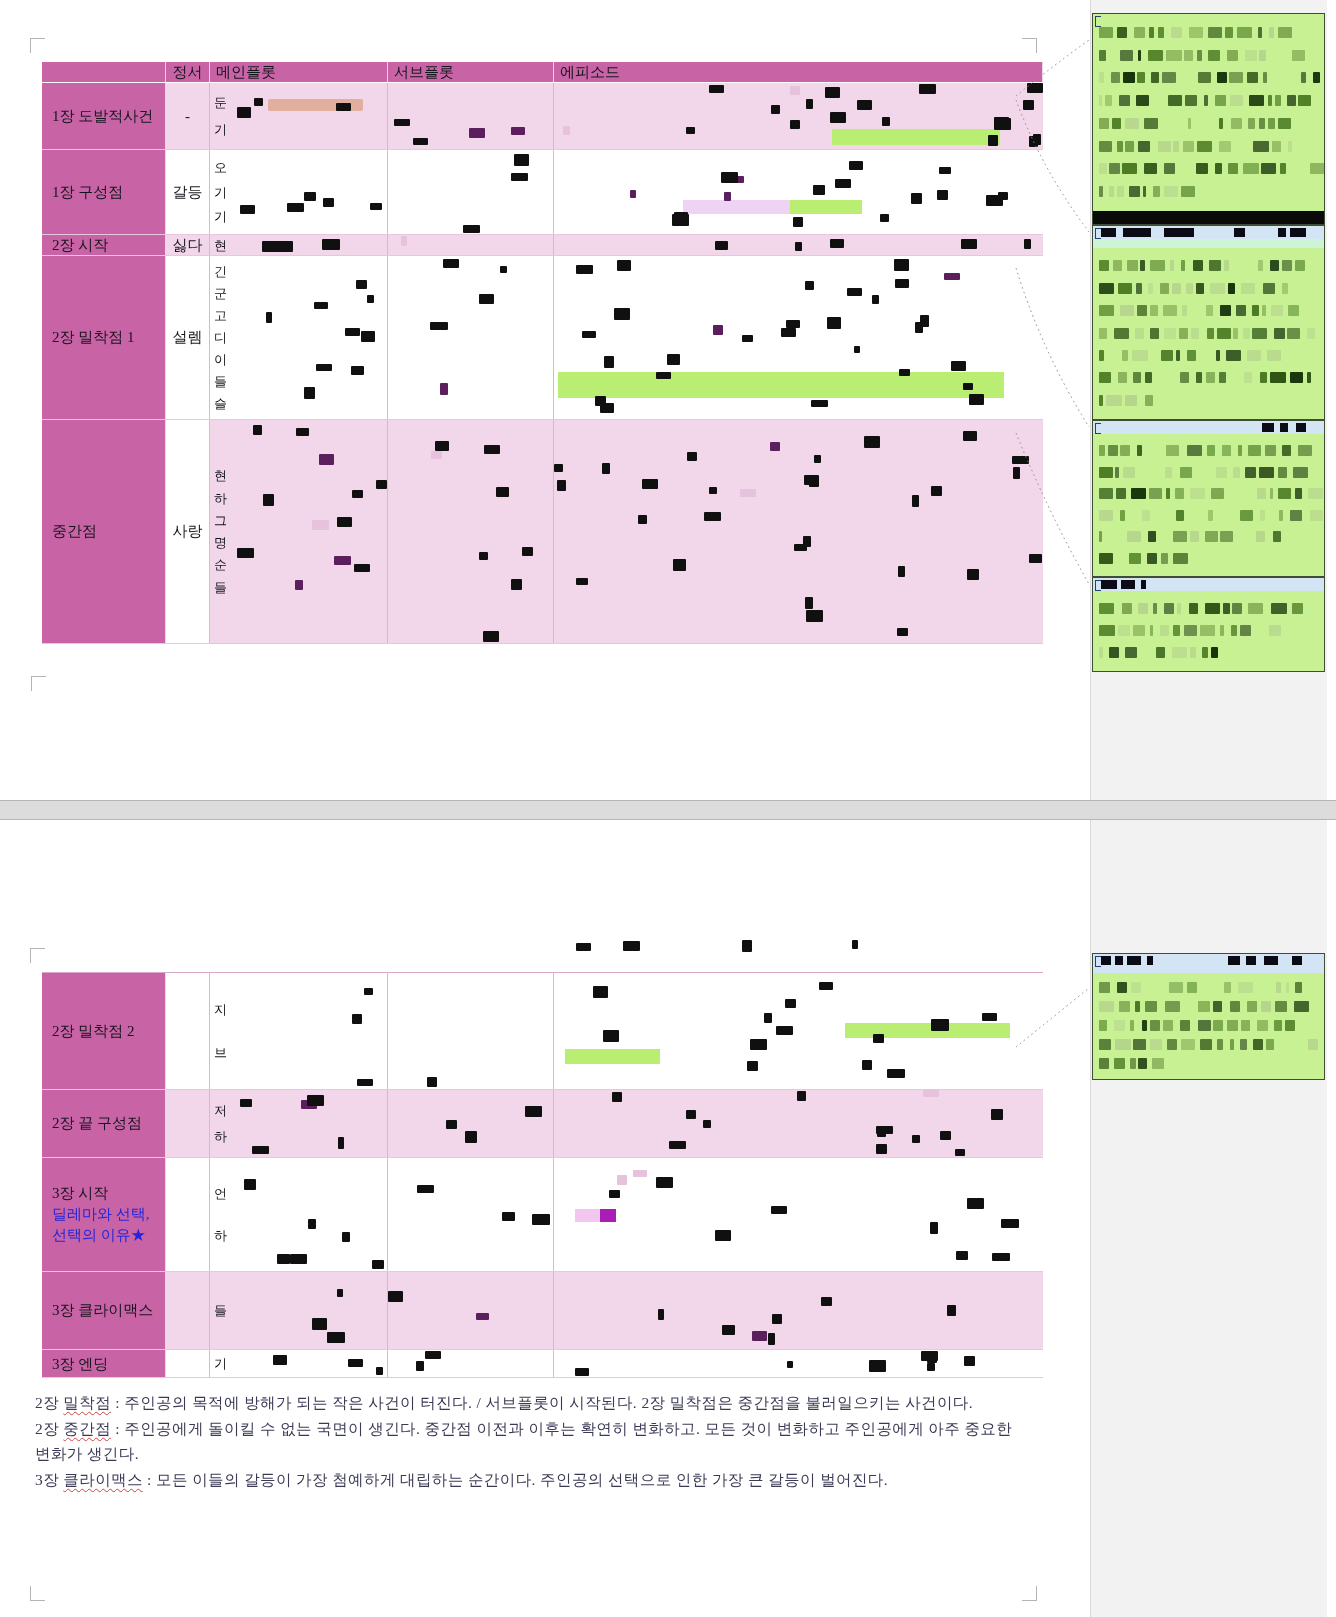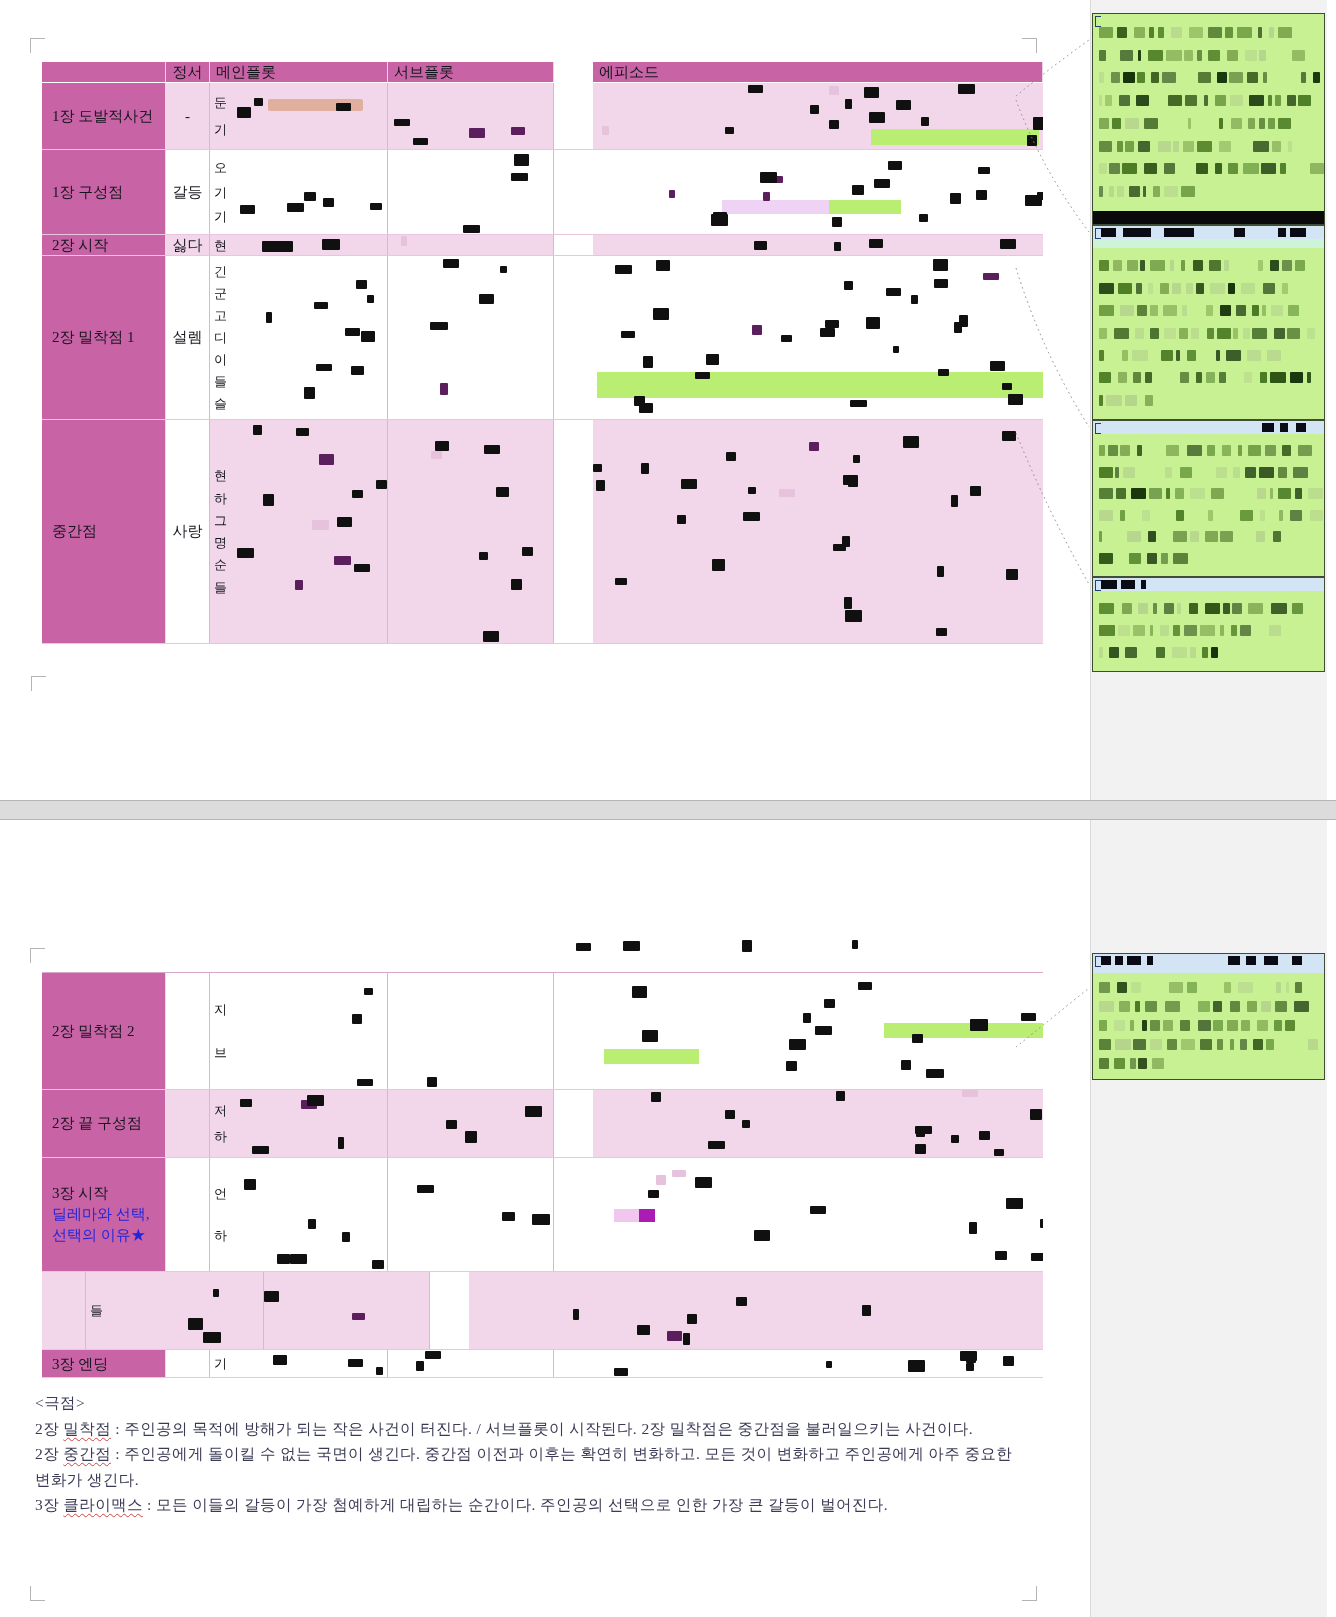--- a/index.html
+++ b/index.html
@@ -23,21 +23,21 @@
   .t2{top:972px;border-top:1px solid #dba8cd;}
   .trow{display:flex;border-bottom:1px solid #e8c6dd;position:relative;}
   .cell{position:relative;overflow:hidden;box-sizing:border-box;}
   .c-label{width:124px;background:#c863a6;font-size:15px;line-height:21px;
            padding-left:10px;display:flex;flex-direction:column;justify-content:center;
            border-right:1px solid rgba(255,255,255,.75);}
   .c-emotion{width:44px;display:flex;align-items:center;justify-content:center;
              font-size:15px;border-right:1px solid #dfb3d2;}
   .c-main{width:178px;border-right:1px solid #dfb3d2;}
   .c-sub{width:166px;border-right:1px solid #dfb3d2;}
-  .c-epi{flex:1;margin-left:39px;}
+  .c-epi{flex:1;}
   .pinkbg{background:#f2d7ea;}
   .whitebg{background:#ffffff;}
   .thead .cell{background:#c863a6;font-size:15px;display:flex;align-items:center;
                border-right:1px solid rgba(255,255,255,.7);}
   .thead{height:20px;border-bottom:1px solid #ffffff;}
   .thead .hd{padding-left:6px;}
   .thead .hd-emotion{justify-content:center;padding-left:0;}
   .blue-sub{color:#2424d8;}
   .fragments{position:absolute;left:4px;top:0;bottom:0;display:flex;flex-direction:column;
              justify-content:space-evenly;font-size:13px;line-height:1;color:#15151d;z-index:2;}
@@ -473,20 +473,23 @@
           <i style="left: 160.89px; top: 71.5176px; width: 16.2264px; height: 11.6052px; background: rgb(16, 16, 16);"></i>
           <i style="left: 62.6599px; top: 17.1716px; width: 10.6232px; height: 10.0734px; background: rgb(231, 194, 220);"></i>
           <i style="left: 412.738px; top: 40.1009px; width: 17.5687px; height: 11.0689px; background: rgb(16, 16, 16);"></i>
           <i style="left: 55.13px; top: 31.5282px; width: 11.3741px; height: 8.17672px; background: rgb(16, 16, 16);"></i>
           <i style="left: 101.963px; top: 19.2926px; width: 16.8377px; height: 10.3967px; background: rgb(16, 16, 16);"></i>
           <i style="left: 216.938px; top: 48.1562px; width: 16.0572px; height: 8.31544px; background: rgb(16, 16, 16);"></i>
         </div>
     </div>
 
     <div class="trow" style="height:77px">
+      <div class="cell c-label">
+          <span>3장 클라이맥스</span>
+        </div>
       <div class="cell c-emotion pinkbg"></div>
       <div class="cell c-main pinkbg" data-redact="">
         <div class="fragments">
             <div>들</div>
           </div>
       <i style="left: 102.476px; top: 45.7205px; width: 14.3006px; height: 11.8095px; background: rgb(16, 16, 16);"></i>
           <i style="left: 126.513px; top: 16.5419px; width: 6.28589px; height: 8.5941px; background: rgb(16, 16, 16);"></i>
           <i style="left: 117.436px; top: 59.7791px; width: 17.8831px; height: 11.4604px; background: rgb(16, 16, 16);"></i>
         </div>
       <div class="cell c-sub pinkbg" data-redact="">
@@ -612,20 +615,19 @@
     <div class="memo-body">
         <div class="memo-line"><i style="width: 11.1249px; margin-right: 6.95695px; background: rgb(45, 84, 20); opacity: 0.561452;"></i><i style="width: 10.2155px; margin-right: 4.077px; background: rgb(22, 51, 10); opacity: 0.839099;"></i><i style="width: 9.63389px; margin-right: 27.6733px; background: rgb(181, 212, 140); opacity: 0.54364;"></i><i style="width: 13.947px; margin-right: 4.07843px; background: rgb(127, 167, 81); opacity: 0.686522;"></i><i style="width: 10.0346px; margin-right: 27.8088px; background: rgb(74, 122, 34); opacity: 0.535944;"></i><i style="width: 6.33792px; margin-right: 6.89356px; background: rgb(127, 167, 81); opacity: 0.646715;"></i><i style="width: 15.6719px; margin-right: 22.2696px; background: rgb(181, 212, 140); opacity: 0.591958;"></i><i style="width: 5.72412px; margin-right: 4.95076px; background: rgb(181, 212, 140); opacity: 0.898916;"></i><i style="width: 3.06299px; margin-right: 5.47034px; background: rgb(181, 212, 140); opacity: 0.592672;"></i><i style="width: 7.51049px; margin-right: 6.75877px; background: rgb(45, 84, 20); opacity: 0.698275;"></i></div>
         <div class="memo-line"><i style="width: 15.2562px; margin-right: 5.0259px; background: rgb(181, 212, 140); opacity: 0.854987;"></i><i style="width: 10.5151px; margin-right: 5.32731px; background: rgb(127, 167, 81); opacity: 0.858593;"></i><i style="width: 4.95706px; margin-right: 5.10502px; background: rgb(74, 122, 34); opacity: 0.9906;"></i><i style="width: 12.1658px; margin-right: 7.31792px; background: rgb(45, 84, 20); opacity: 0.61666;"></i><i style="width: 14.9634px; margin-right: 18.8615px; background: rgb(45, 84, 20); opacity: 0.545503;"></i><i style="width: 12.0499px; margin-right: 2.6645px; background: rgb(74, 122, 34); opacity: 0.503284;"></i><i style="width: 9.2555px; margin-right: 7.98923px; background: rgb(22, 51, 10); opacity: 0.748607;"></i><i style="width: 9.87106px; margin-right: 7.19071px; background: rgb(45, 84, 20); opacity: 0.666624;"></i><i style="width: 9.93623px; margin-right: 3.23859px; background: rgb(127, 167, 81); opacity: 0.966272;"></i><i style="width: 10.2203px; margin-right: 4.58581px; background: rgb(181, 212, 140); opacity: 0.922931;"></i><i style="width: 11.5692px; margin-right: 7.00931px; background: rgb(45, 84, 20); opacity: 0.647237;"></i><i style="width: 15.2207px; margin-right: 7.8923px; background: rgb(22, 51, 10); opacity: 0.731259;"></i></div>
         <div class="memo-line"><i style="width: 7.98633px; margin-right: 6.95426px; background: rgb(74, 122, 34); opacity: 0.605843;"></i><i style="width: 10.918px; margin-right: 5.12052px; background: rgb(181, 212, 140); opacity: 0.525773;"></i><i style="width: 3.75747px; margin-right: 7.84501px; background: rgb(127, 167, 81); opacity: 0.868223;"></i><i style="width: 5.0239px; margin-right: 3.88199px; background: rgb(22, 51, 10); opacity: 0.922843;"></i><i style="width: 9.44682px; margin-right: 2.91881px; background: rgb(45, 84, 20); opacity: 0.613359;"></i><i style="width: 10.1509px; margin-right: 7.28634px; background: rgb(127, 167, 81); opacity: 0.832234;"></i><i style="width: 9.9972px; margin-right: 7.3899px; background: rgb(45, 84, 20); opacity: 0.705136;"></i><i style="width: 13.2341px; margin-right: 2.08467px; background: rgb(22, 51, 10); opacity: 0.656562;"></i><i style="width: 9.99343px; margin-right: 3.81984px; background: rgb(74, 122, 34); opacity: 0.612409;"></i><i style="width: 11.8056px; margin-right: 2.17642px; background: rgb(127, 167, 81); opacity: 0.94891;"></i><i style="width: 9.37969px; margin-right: 7.30648px; background: rgb(127, 167, 81); opacity: 0.876018;"></i><i style="width: 11.0561px; margin-right: 5.26725px; background: rgb(127, 167, 81); opacity: 0.744932;"></i><i style="width: 8.59926px; margin-right: 2.66026px; background: rgb(74, 122, 34); opacity: 0.73049;"></i><i style="width: 9.71059px; margin-right: 5.5423px; background: rgb(74, 122, 34); opacity: 0.860292;"></i></div>
         <div class="memo-line"><i style="width: 11.9879px; margin-right: 4.0788px; background: rgb(45, 84, 20); opacity: 0.706628;"></i><i style="width: 15.929px; margin-right: 2.296px; background: rgb(181, 212, 140); opacity: 0.999172;"></i><i style="width: 12.3109px; margin-right: 4.02885px; background: rgb(22, 51, 10); opacity: 0.651386;"></i><i style="width: 12.5849px; margin-right: 4.8507px; background: rgb(181, 212, 140); opacity: 0.759048;"></i><i style="width: 10.4702px; margin-right: 3.05789px; background: rgb(45, 84, 20); opacity: 0.650654;"></i><i style="width: 14.7372px; margin-right: 5.17167px; background: rgb(127, 167, 81); opacity: 0.561448;"></i><i style="width: 11.7529px; margin-right: 4.56801px; background: rgb(45, 84, 20); opacity: 0.761656;"></i><i style="width: 6.31176px; margin-right: 7.3063px; background: rgb(45, 84, 20); opacity: 0.606886;"></i><i style="width: 4.14767px; margin-right: 5.32983px; background: rgb(74, 122, 34); opacity: 0.674346;"></i><i style="width: 7.00669px; margin-right: 6.26236px; background: rgb(22, 51, 10); opacity: 0.554544;"></i><i style="width: 9.9205px; margin-right: 2.63462px; background: rgb(45, 84, 20); opacity: 0.883652;"></i><i style="width: 8.31671px; margin-right: 33.9358px; background: rgb(74, 122, 34); opacity: 0.608477;"></i><i style="width: 9.88804px; margin-right: 3.778px; background: rgb(181, 212, 140); opacity: 0.833421;"></i></div>
         <div class="memo-line"><i style="width: 10.0096px; margin-right: 4.84826px; background: rgb(45, 84, 20); opacity: 0.712276;"></i><i style="width: 10.9403px; margin-right: 5.30571px; background: rgb(74, 122, 34); opacity: 0.798826;"></i><i style="width: 6.02049px; margin-right: 2.31662px; background: rgb(45, 84, 20); opacity: 0.567661;"></i><i style="width: 8.79007px; margin-right: 4.83676px; background: rgb(22, 51, 10); opacity: 0.841691;"></i><i style="width: 12.2216px; margin-right: 2.36259px; background: rgb(127, 167, 81); opacity: 0.764827;"></i></div>
       </div>
   </div>
 
   <div class="notes">
-    <div>&lt;극점&gt;</div>
     <div class="nline"><span>2장 </span><span class="term">밀착점</span><span> : 주인공의 목적에 방해가 되는 작은 사건이 터진다. / 서브플롯이 시작된다. 2장 밀착점은 중간점을 불러일으키는 사건이다.</span></div>
     <div class="nline"><span>2장 </span><span class="term">중간점</span><span> : 주인공에게 돌이킬 수 없는 국면이 생긴다. 중간점 이전과 이후는 확연히 변화하고. 모든 것이 변화하고 주인공에게 아주 중요한</span></div>
     <div class="nline"><span></span><span class="term"></span><span>변화가 생긴다.</span></div>
     <div class="nline"><span>3장 </span><span class="term">클라이맥스</span><span> : 모든 이들의 갈등이 가장 첨예하게 대립하는 순간이다. 주인공의 선택으로 인한 가장 큰 갈등이 벌어진다.</span></div>
   </div>
 
 </div>
 
 </body></html>

